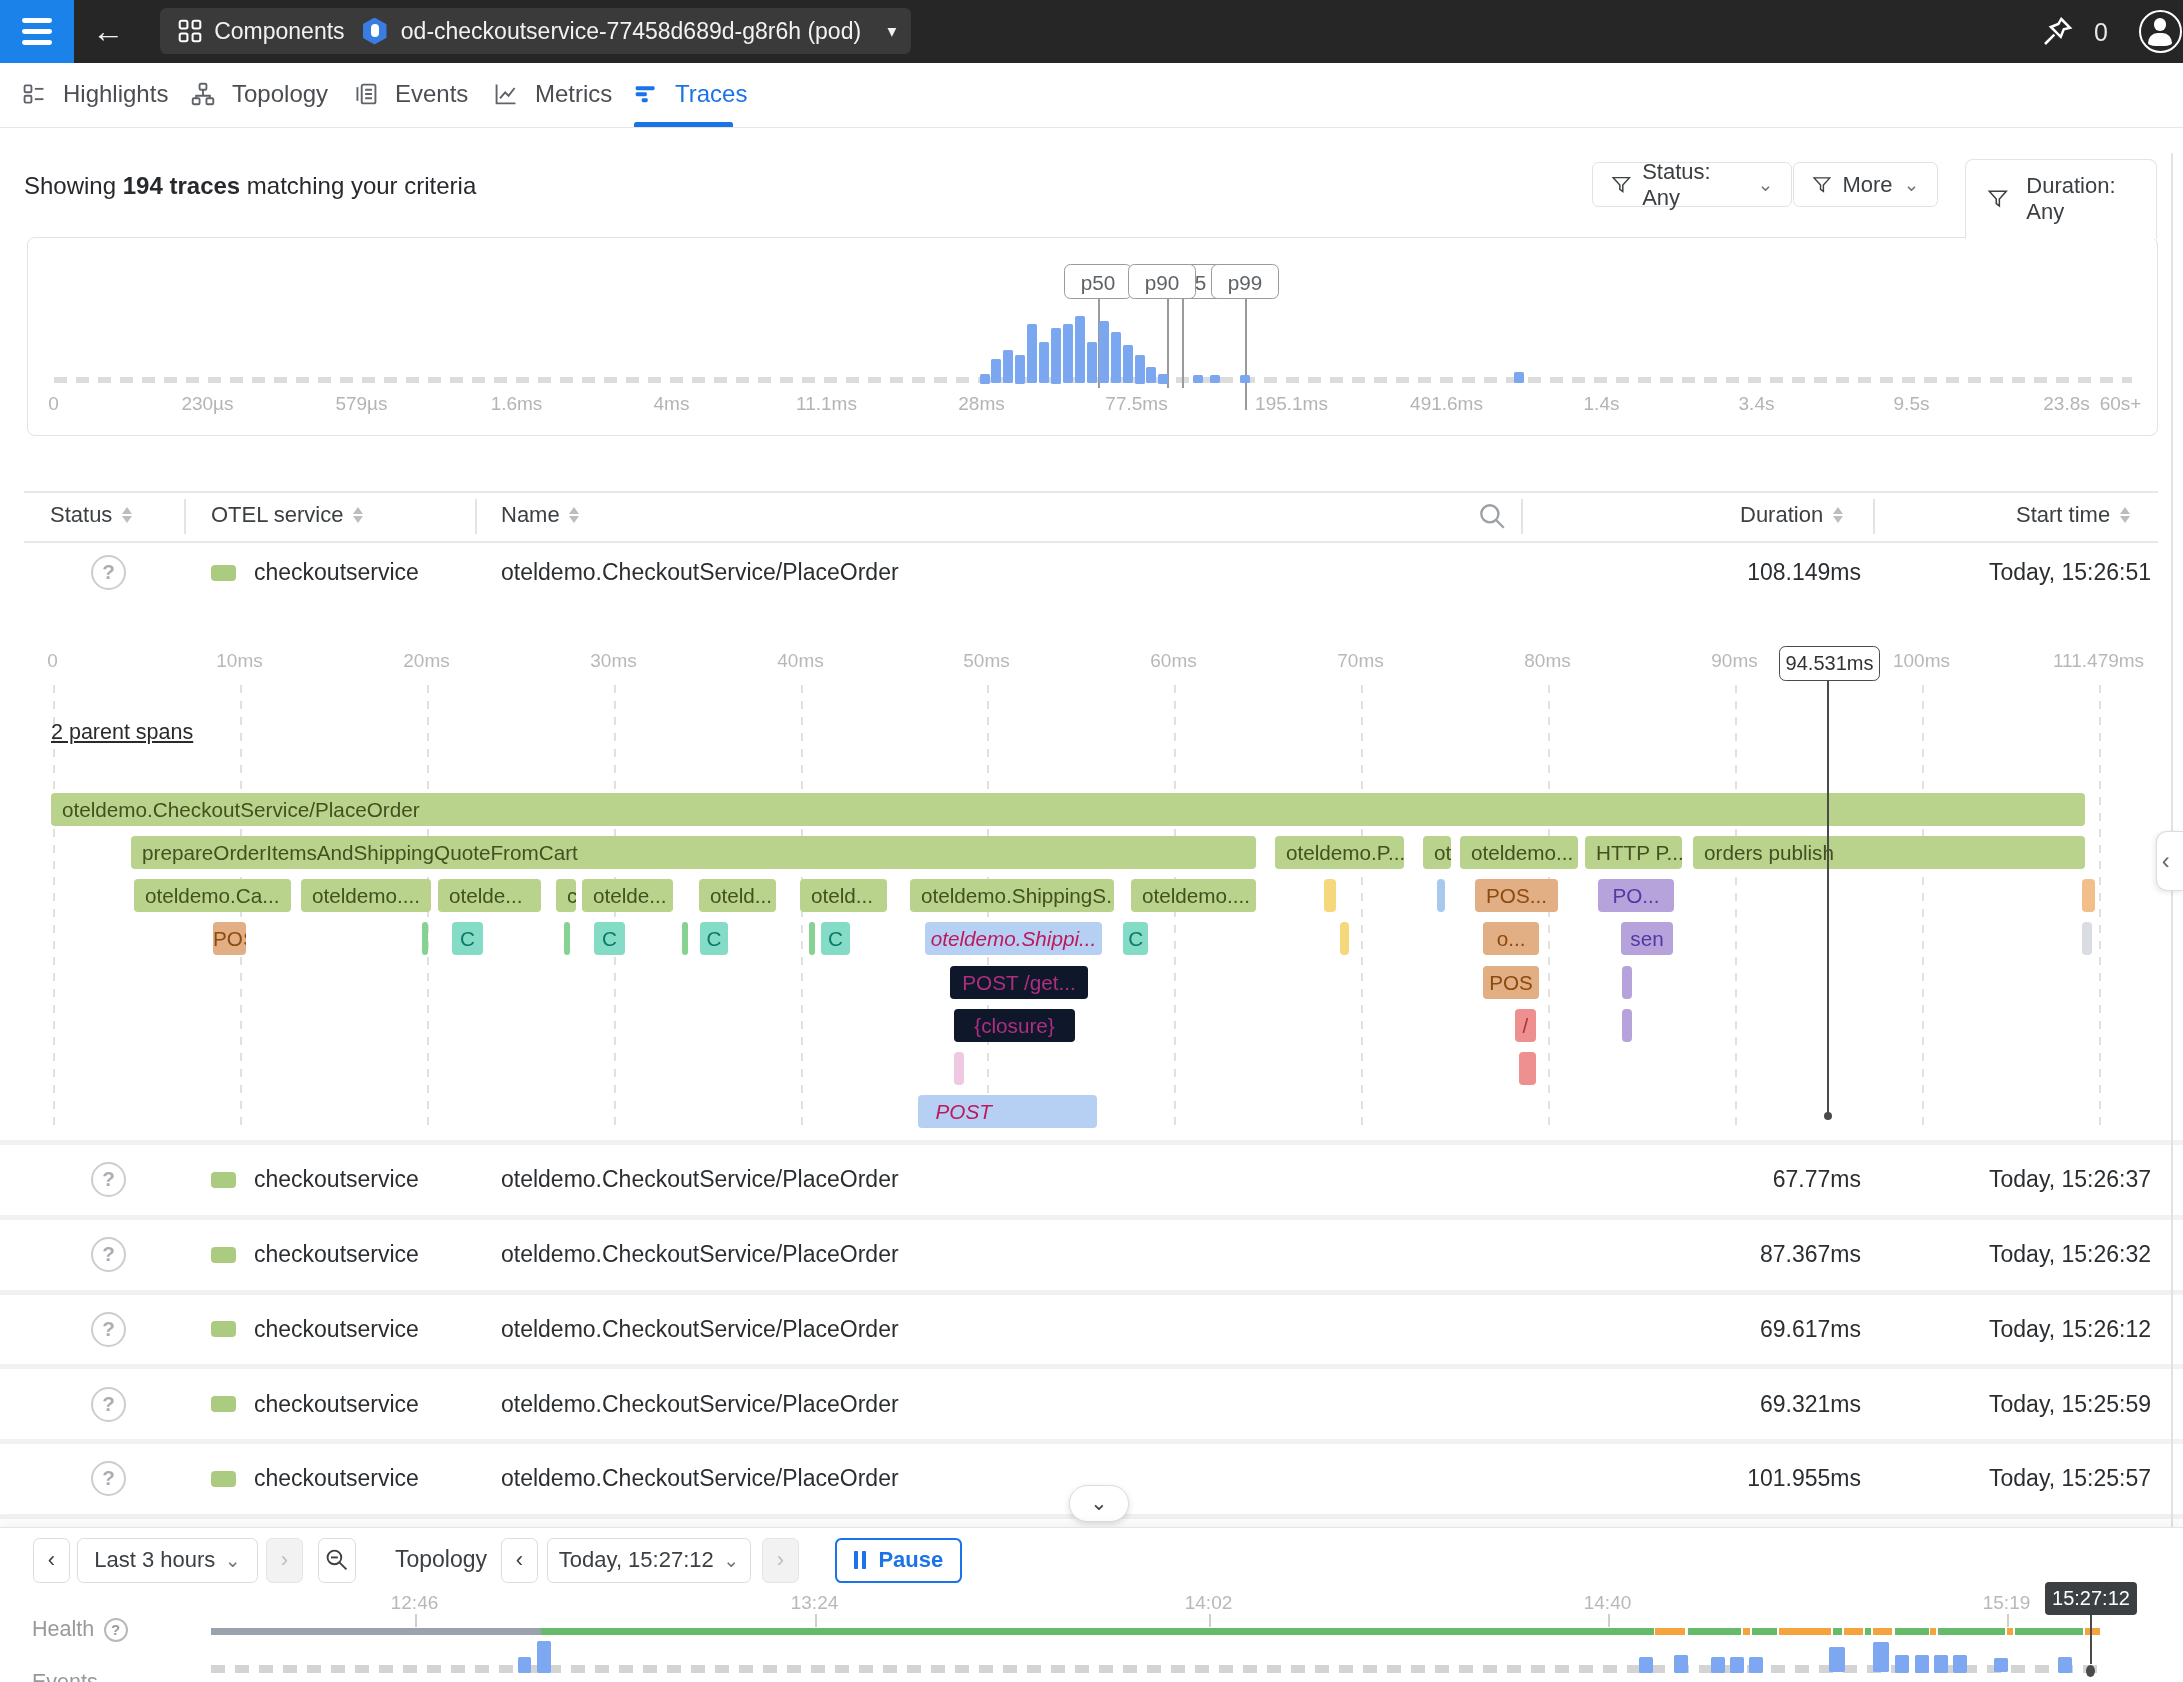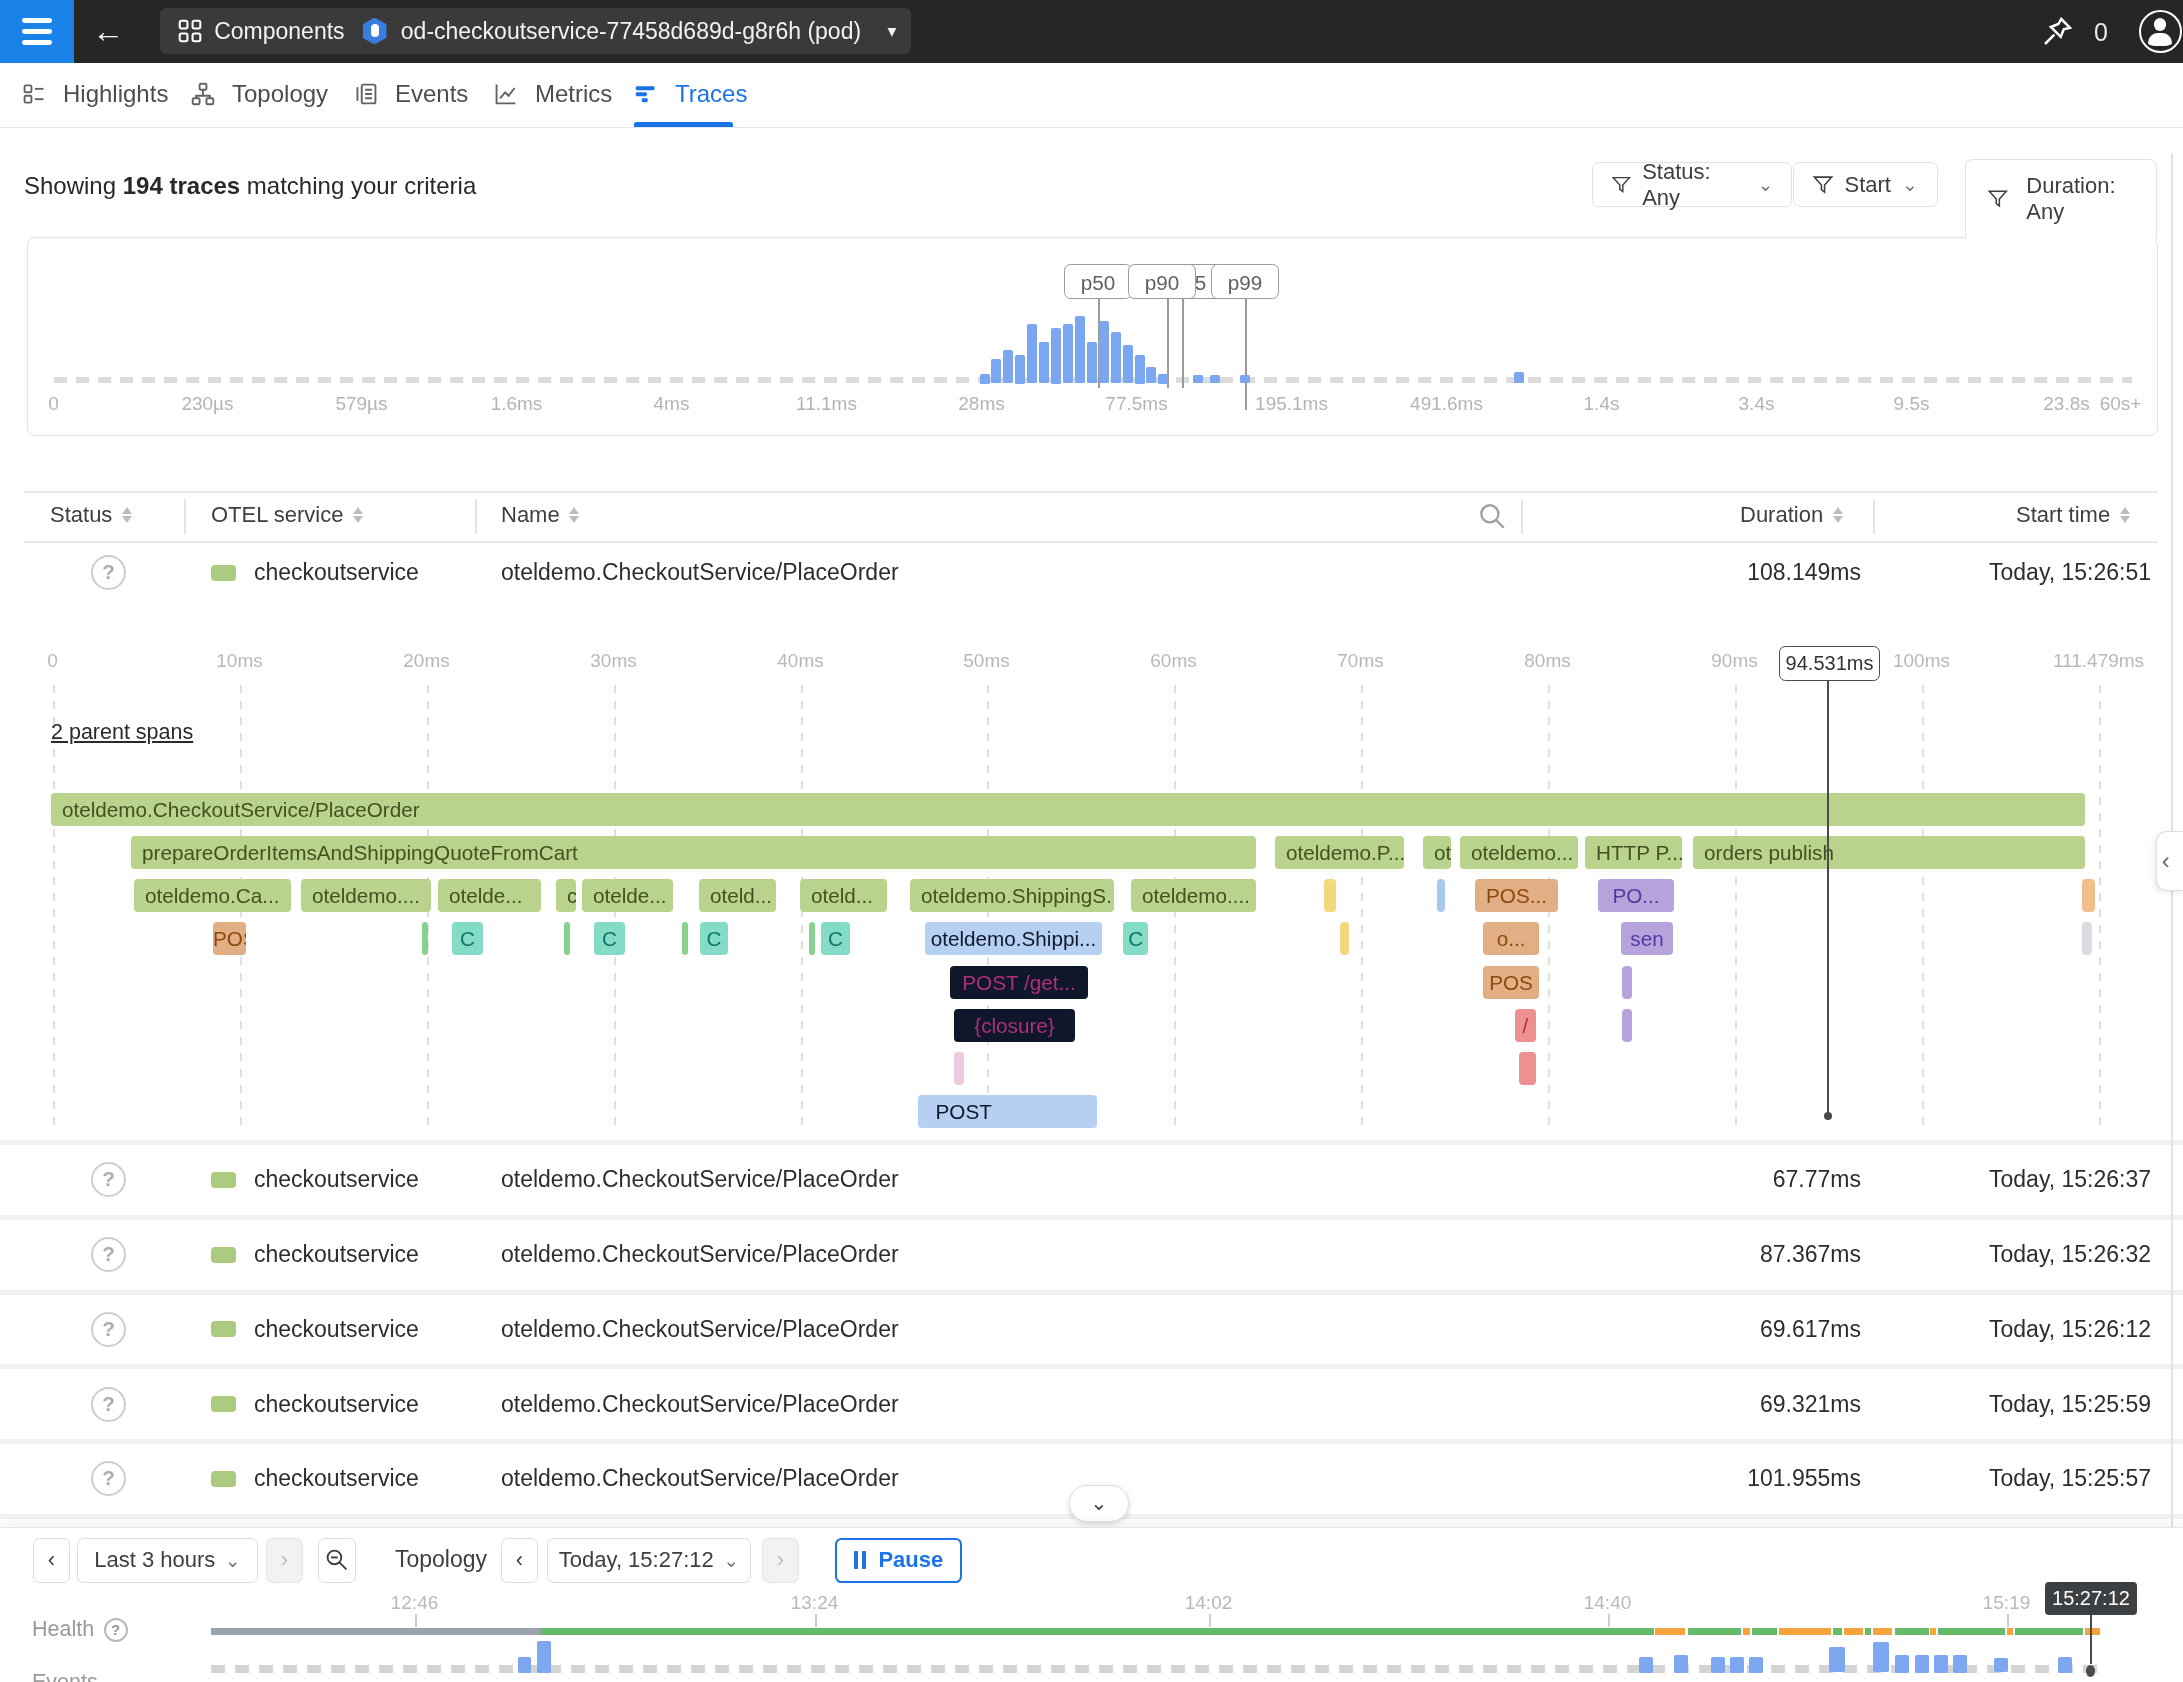--- a/index.html
+++ b/index.html
@@ -67,21 +67,21 @@
          background:repeating-linear-gradient(180deg,#e0e0e0 0 8px,transparent 8px 16px);}
   .parent-link{left:51px;top:720px;font-size:21.5px;color:#2a2a2a;text-decoration:underline;cursor:pointer;}
   .span{position:absolute;height:33px;border-radius:4px;font-size:20.7px;line-height:33px;box-sizing:border-box;
         white-space:nowrap;overflow:hidden;cursor:pointer;z-index:4;}
   .sp-green{background:#b9d38c;color:#42511f;padding-left:11px;}
   .sp-teal{background:#84dcc6;color:#0c7a66;text-align:center;}
   .sp-orange{background:#e2ae83;color:#8c4a0f;text-align:center;}
   .sp-orangelight{background:#f2bf8a;}
   .sp-purple{background:#b7a3db;color:#5636a3;text-align:center;}
   .sp-purplesliver{background:#b7a3db;}
-  .sp-blue{background:#b6d0f4;color:#0f172a;text-align:center;}
+  .sp-blue{background:#b6d0f4;color:#be185d;text-align:center;font-style:italic;}
   .sp-blue.left{text-align:left;padding-left:17.5px;}
   .sp-bluesliver{background:#a8c8f0;}
   .sp-pink{background:#0f172a;color:#b02d80;text-align:center;}
   .sp-pinksliver{background:#eec9e1;}
   .sp-red{background:#ef9090;color:#a33;text-align:center;}
   .sp-yellow{background:#f6d87c;}
   .sp-greensliver{background:#86d292;}
   .sp-gray{background:#d9dde2;}
   .cursor-box{left:1779px;top:646px;width:101px;height:35px;background:#fff;border:1.6px solid #4a4a4a;border-radius:6.4px;
               font-size:20px;color:#333;text-align:center;line-height:32px;z-index:8;box-sizing:border-box;}
@@ -215,21 +215,21 @@
     <svg width="22" height="22" viewBox="0 0 28 28">
         <path d="M3 4h22l-9 10v9l-4-3v-6z"></path>
       </svg>
     <span>Status: Any</span>
     <span class="caret">⌄</span>
   </div>
   <div class="fbtn" style="left:1793px;width:145px;">
     <svg width="22" height="22" viewBox="0 0 28 28">
         <path d="M3 4h22l-9 10v9l-4-3v-6z"></path>
       </svg>
-    <span>Start</span>
+    <span>More</span>
     <span class="caret">⌄</span>
   </div>
   <div class="abs dur-tab">
     <div class="dur-inner">
       <svg width="22" height="22" viewBox="0 0 28 28" style="stroke:#3c4043;fill:none;stroke-width:2;">
           <path d="M3 4h22l-9 10v9l-4-3v-6z"></path>
         </svg>
       <span>Duration: Any</span>
     </div>
   </div>

